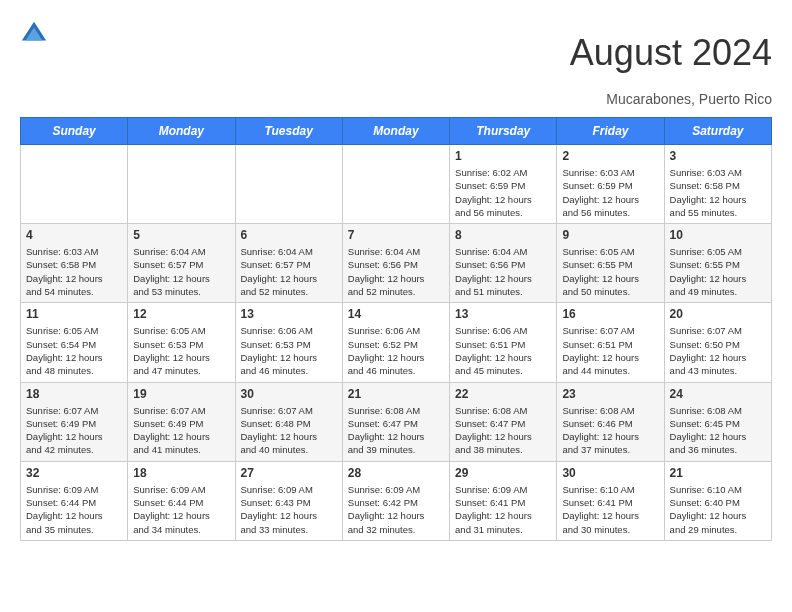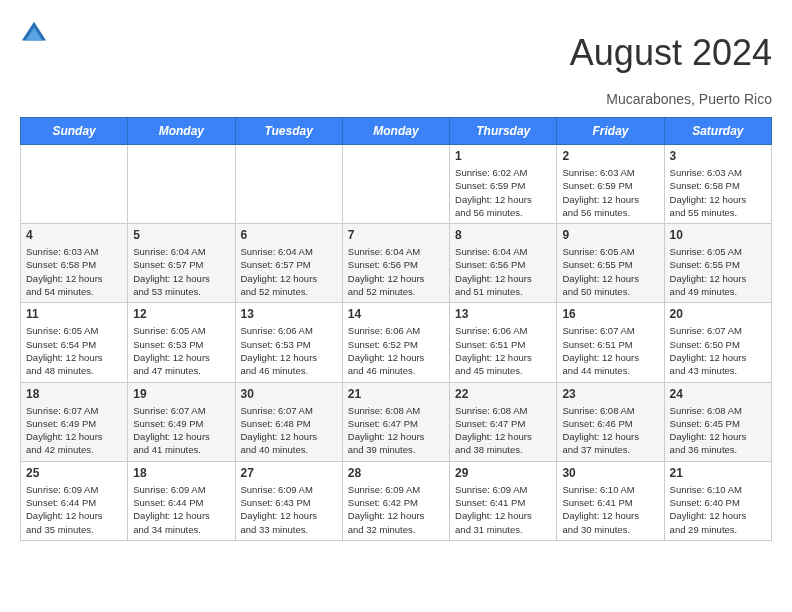--- a/index.html
+++ b/index.html
@@ -299,21 +299,21 @@
         <td>
           <div class="day-number">24</div>
           <div class="day-info" style="white-space: pre-line;">Sunrise: 6:08 AM
 Sunset: 6:45 PM
 Daylight: 12 hours
 and 36 minutes.</div>
         </td>
       </tr>
       <tr class="row-odd">
         <td>
-          <div class="day-number">25</div>
+          <div class="day-number">32</div>
           <div class="day-info" style="white-space: pre-line;">Sunrise: 6:09 AM
 Sunset: 6:44 PM
 Daylight: 12 hours
 and 35 minutes.</div>
         </td>
         <td>
           <div class="day-number">18</div>
           <div class="day-info" style="white-space: pre-line;">Sunrise: 6:09 AM
 Sunset: 6:44 PM
 Daylight: 12 hours

